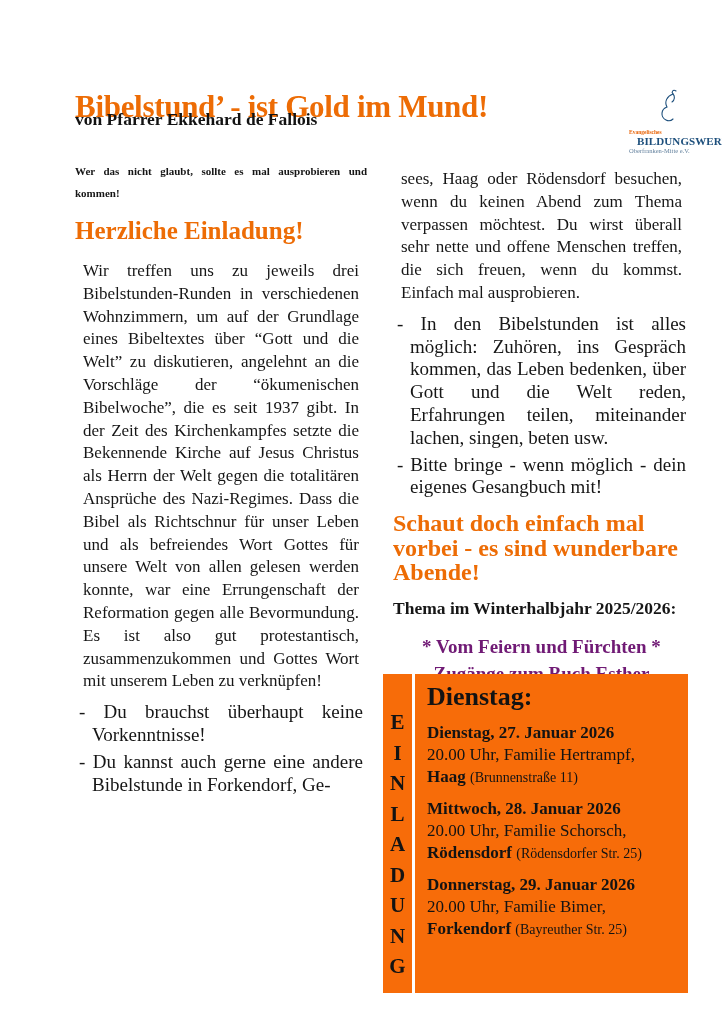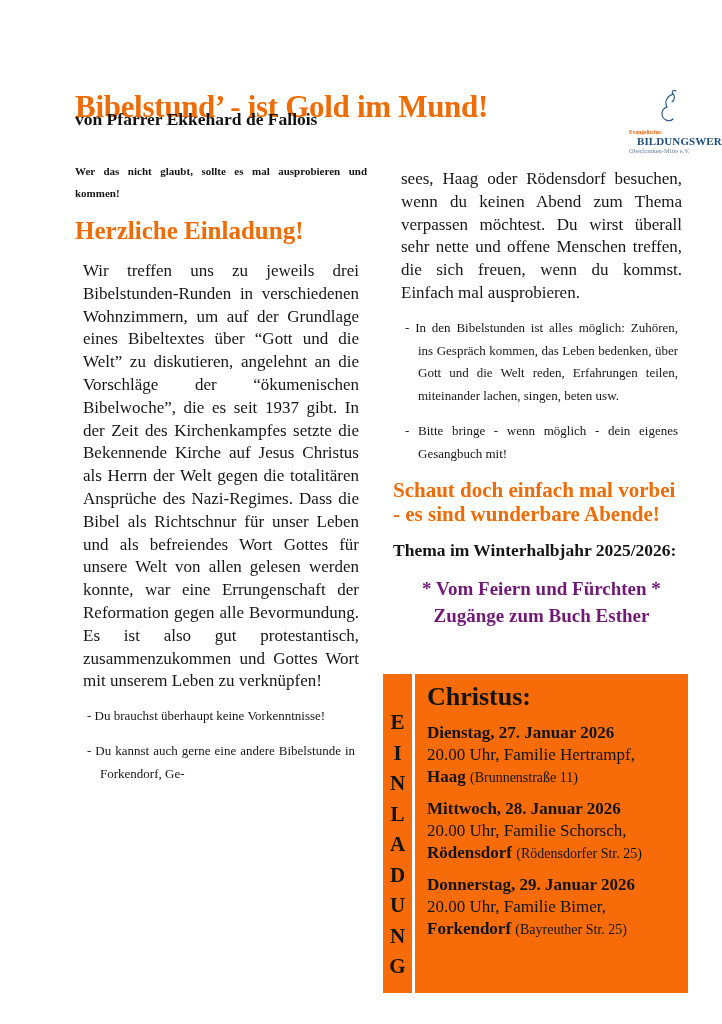--- a/index.html
+++ b/index.html
@@ -27,24 +27,24 @@
   .col-right { left:393px; width:297px; }
 
   .intro-bold {
     font-weight:bold; font-size:11px; line-height:22px;
     text-align:justify; margin:0 0 13px 0;
   }
   .orange-heading { font-size:25px; font-weight:bold; color:#ed6c05; margin:0 0 15px 0; }
   .body-just { font-size:17px; line-height:22.8px; text-align:justify; margin:8px; }
   .bullets { margin-top:4px; }
   .bullet {
-    font-size:13px; line-height:22.8px; text-align:justify;
-    padding-left:13px; text-indent:-13px; margin:12px;
+    font-size:19px; line-height:22.8px; text-align:justify;
+    padding-left:13px; text-indent:-13px; margin:4px;
   }
-  .callout { color:#ed6c05; font-weight:bold; font-size:21px; line-height:24.5px; margin:12px 12px 12px 0; }
+  .callout { color:#ed6c05; font-weight:bold; font-size:24px; line-height:24.5px; margin:12px 12px 12px 0; }
   .theme-label { font-weight:bold; font-size:17.5px; line-height:23px; text-align:justify; margin:0 0 13px 0; }
   .theme-line { color:#701a75; font-weight:bold; font-size:19px; line-height:27px; text-align:center; margin:0; }
 
   .termine-box {
     position:absolute; left:383px; top:674px; width:305px; height:319px;
     background:#f76c09; display:flex; box-sizing:border-box;
   }
   .einladung-col {
     width:29px; display:flex; flex-direction:column; justify-content:space-between;
     align-items:center; padding:38px 0 16px 0; box-sizing:border-box;
@@ -105,21 +105,21 @@
       <span>N</span>
       <span>L</span>
       <span>A</span>
       <span>D</span>
       <span>U</span>
       <span>N</span>
       <span>G</span>
     </div>
     <div class="box-divider"></div>
     <div class="termine-content">
-      <div class="termine-heading">Christus:</div>
+      <div class="termine-heading">Dienstag:</div>
 
       <div class="entry">
         <div class="entry-date">Dienstag, 27. Januar 2026</div>
         <div class="entry-line2">20.00 Uhr, Familie Hertrampf,</div>
         <div class="entry-line3"><span class="entry-place">Haag</span> <span class="entry-addr">(Brunnenstraße 11)</span></div>
       </div>
 
       <div class="entry">
         <div class="entry-date">Mittwoch, 28. Januar 2026</div>
         <div class="entry-line2">20.00 Uhr, Familie Schorsch,</div>

